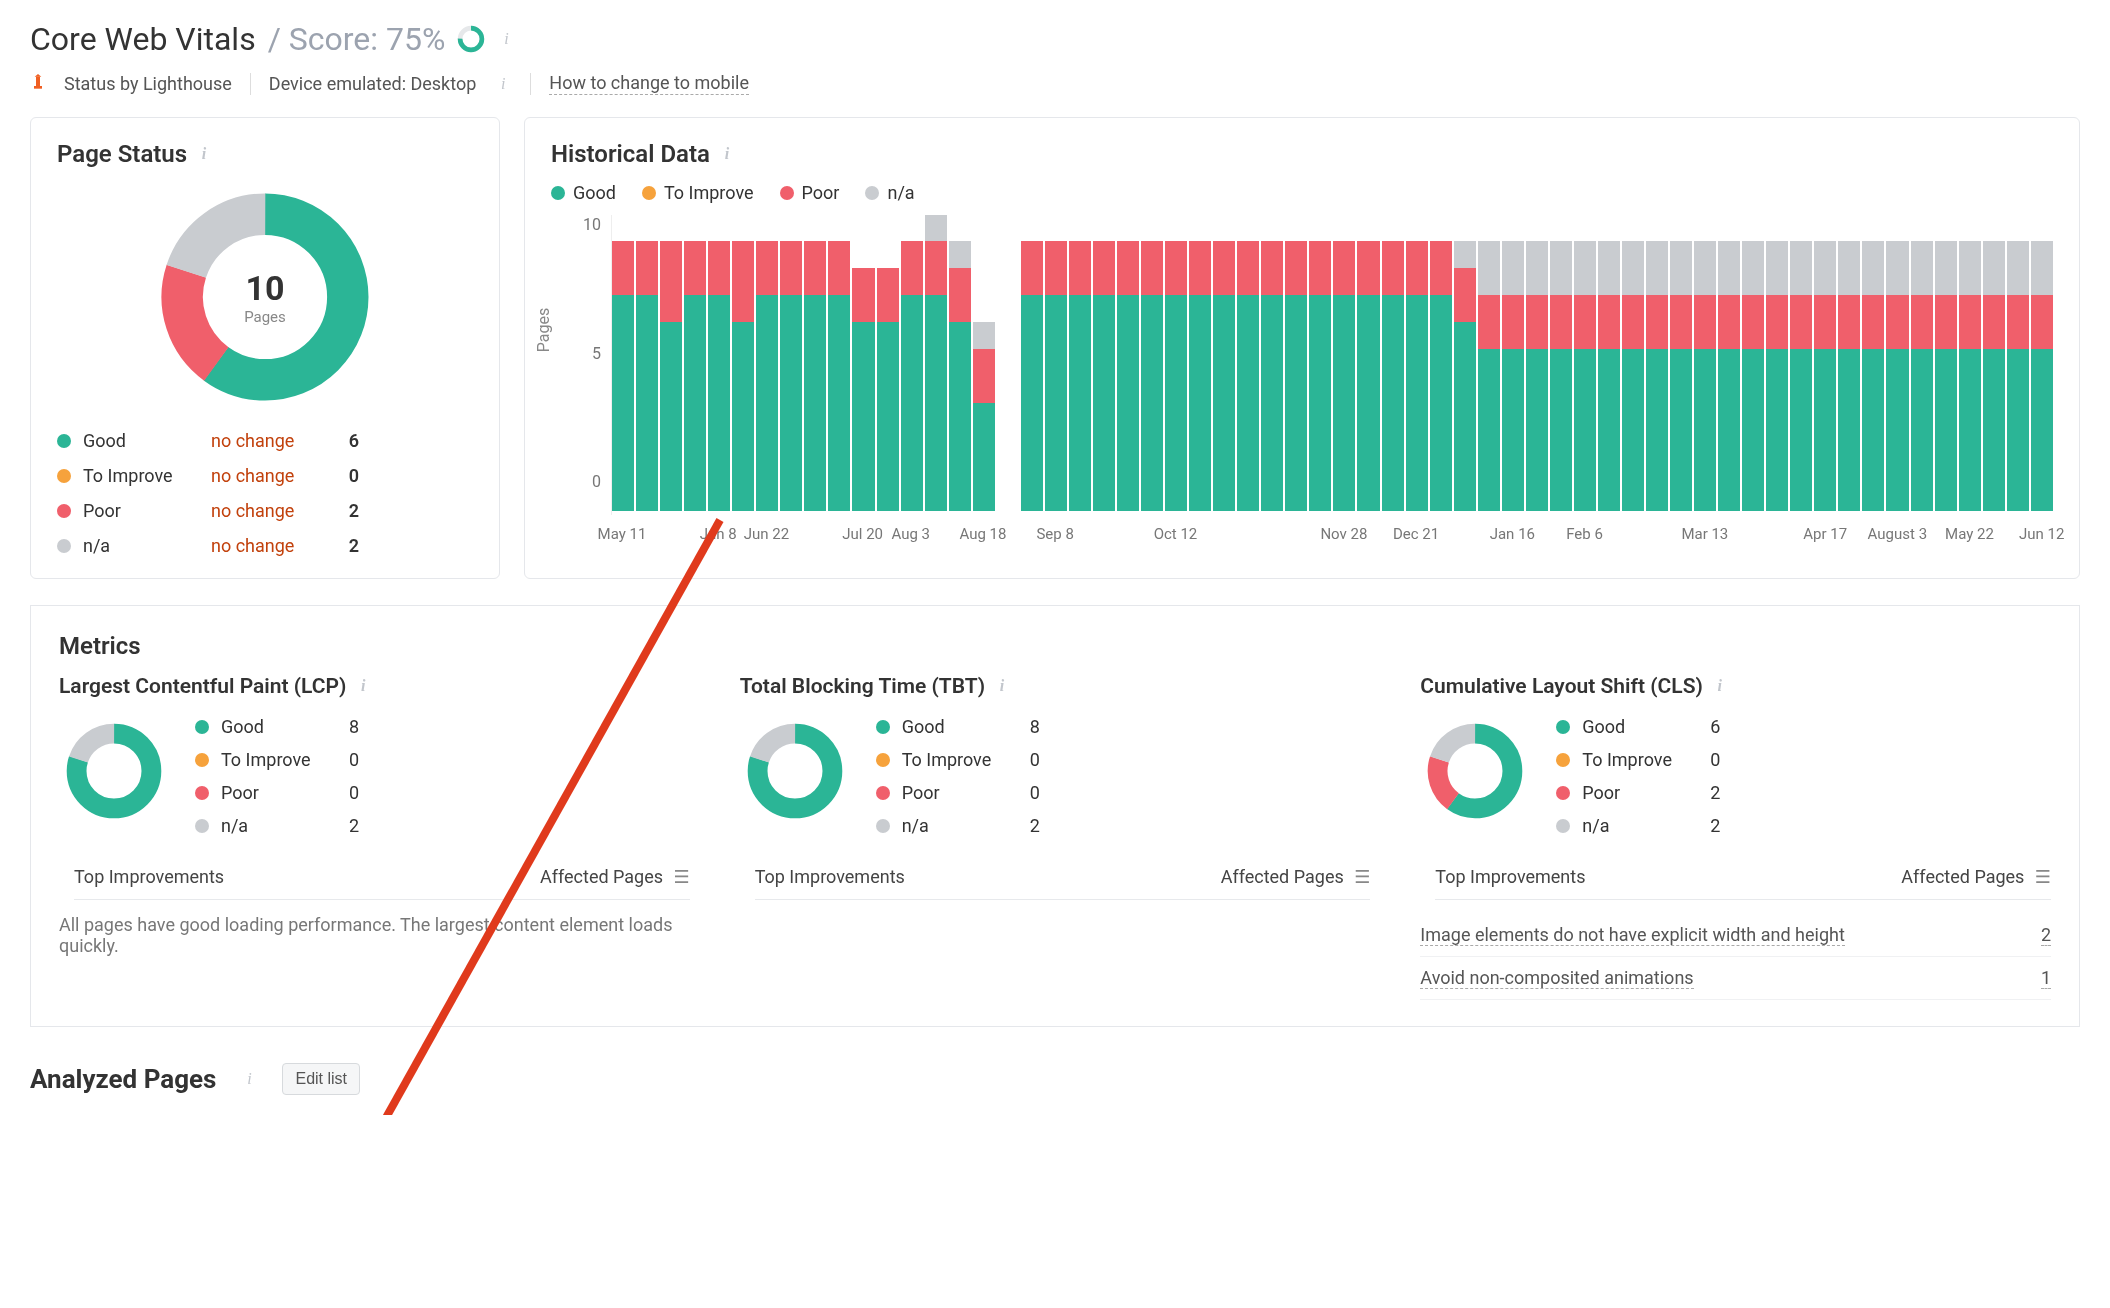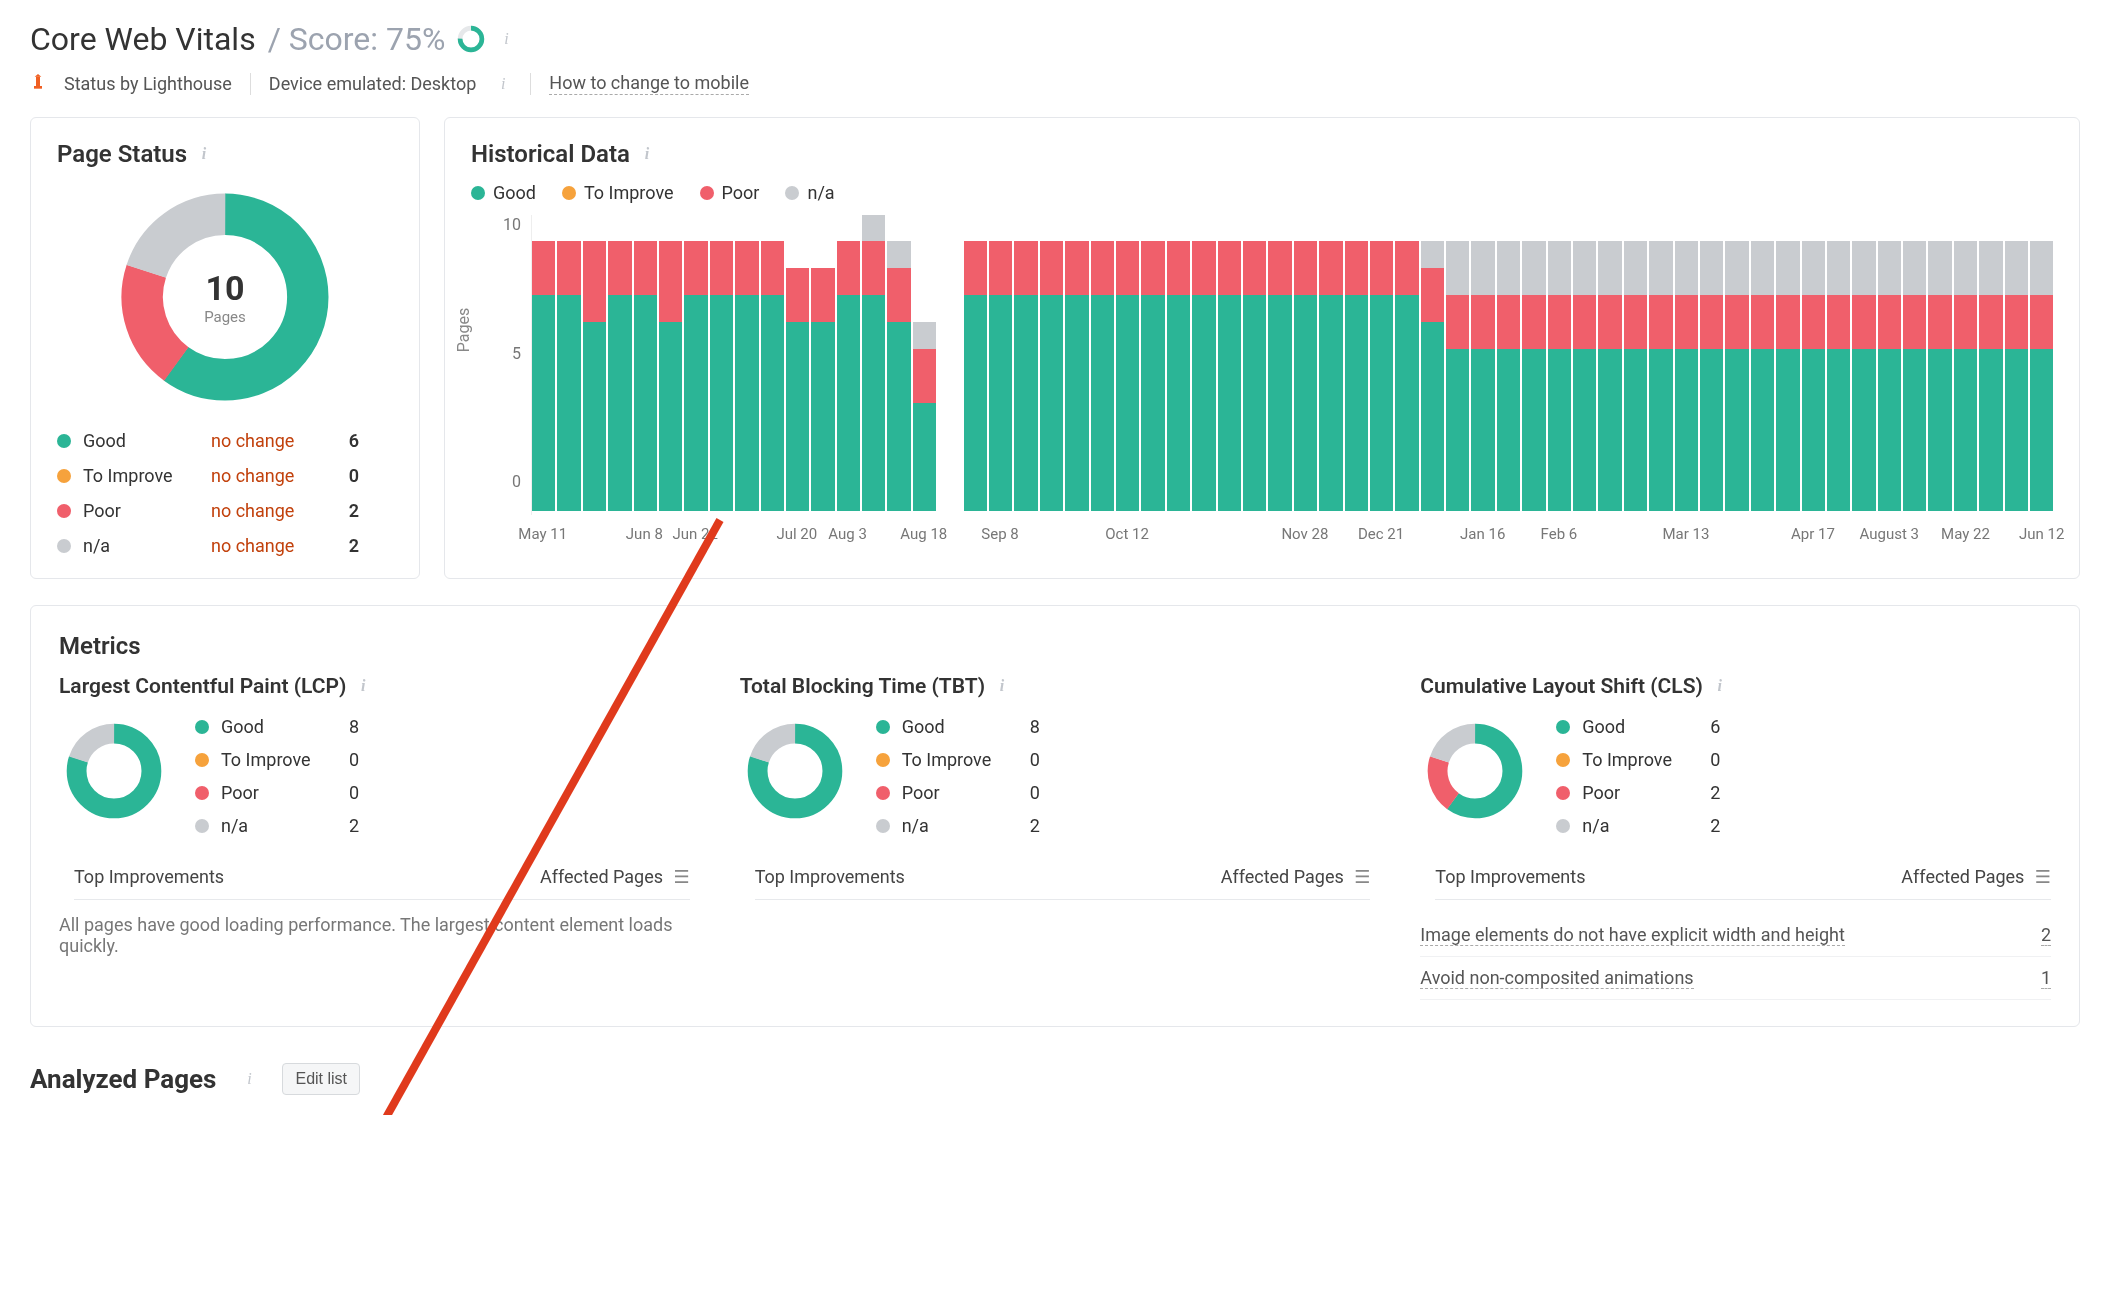--- a/index.html
+++ b/index.html
@@ -9,21 +9,21 @@
   .header .score { font-size: 32px; color: #9ca3af; font-weight: 400; }
   .donut-mini { width: 28px; height: 28px; }
   .info-icon { color: #c2c6cc; font-style: italic; font-family: Georgia, serif; cursor: pointer; font-size: 16px; display:inline-block; width:18px; text-align:center;}
   .subbar { display: flex; align-items: center; gap: 18px; font-size: 18px; color: #555; margin-bottom: 22px; }
   .subbar .sep { border-left: 1px solid #ddd; height: 22px; }
   .subbar .lh-icon { width:16px; height:16px; display:inline-block; }
   .subbar a { color: #555; text-decoration: none; border-bottom: 1px dashed #aaa; padding-bottom:1px;}
   .top-row { display: flex; gap: 24px; }
   .card { border: 1px solid #e5e7eb; border-radius: 6px; padding: 22px 26px; background: #fff; }
   .card h2, .section-title { font-size: 24px; font-weight: 600; margin-bottom: 14px; display:flex; align-items:center; gap:8px;}
-  .page-status-card { width: 390px; }
+  .page-status-card { width: 470px; }
   .donut-wrap { position: relative; width: 230px; height: 230px; margin: 10px auto 18px; }
   .donut-center { position: absolute; inset:0; display:flex; flex-direction:column; align-items:center; justify-content:center; }
   .donut-center .num { font-size: 34px; font-weight: 700; }
   .donut-center .lbl { font-size: 15px; color: #888; }
   .legend-rows { display: flex; flex-direction: column; gap: 14px; font-size: 18px; }
   .legend-row { display: grid; grid-template-columns: 18px 120px 120px 20px; align-items:center; gap: 8px;}
   .dot { width: 14px; height: 14px; border-radius: 50%; display:inline-block; }
   .legend-row .change { color: #c2410c; }
   .legend-row .val { font-weight: 600; text-align:right;}
   .hist-card { flex: 1; }
@@ -31,21 +31,21 @@
   .hist-legend .item { display:flex; align-items:center; gap:8px; }
   .hist-chart { position: relative; height: 300px; display:flex; }
   .y-axis { width: 60px; display:flex; flex-direction:column; justify-content:space-between; align-items:flex-end; padding: 0 10px 24px 0; font-size: 16px; color:#777; position:relative;}
   .y-axis .ylabel { position:absolute; left:-8px; top:50%; transform: rotate(-90deg) translateX(50%); transform-origin:left; color:#888; font-size:16px;}
   .bars-area { flex:1; display:flex; align-items:flex-end; gap:2px; border-left:1px solid #eee; padding-bottom:4px; overflow:hidden;}
   .bar { flex:1; min-width:10px; display:flex; flex-direction:column-reverse; }
   .seg { width:100%; }
   .x-axis { display:flex; margin-left:60px; font-size:15px; color:#777; padding-top:10px; gap:2px;}
   .x-axis div { flex:1; min-width:10px; text-align:center; white-space:nowrap; overflow:visible; position:relative;}
   .x-axis div span { position:absolute; left:50%; transform:translateX(-50%);}
-  .metrics-section { border:1px solid #e5e7eb; border-radius:6px; padding: 26px 28px; margin-top: 26px;}
+  .metrics-section { border:1px solid #e5e7eb; border-radius:0; padding: 26px 28px; margin-top: 26px;}
   .metrics-section > p { color:#777; font-size:18px; margin-bottom: 30px;}
   .metrics-grid { display:grid; grid-template-columns: repeat(3, 1fr); gap: 50px;}
   .metric h3 { font-size: 21px; font-weight:600; margin-bottom: 18px; display:flex; align-items:center; gap:8px;}
   .metric-top { display:flex; gap: 26px; align-items:flex-start;}
   .metric-donut { width: 110px; height:110px; flex-shrink:0;}
   .metric-legend { display:flex; flex-direction:column; gap:12px; font-size:18px;}
   .metric-legend .row { display:grid; grid-template-columns: 18px 120px 30px; align-items:center; gap:8px;}
   .metric-legend .row .v { font-weight:400;}
   .imp-head { display:flex; justify-content:space-between; border-bottom:1px solid #e7e9ec; padding: 30px 0 12px; font-size:18px; color:#444;margin-left:15px;}
   .sort-icon { color:#888; margin-left:6px;}

